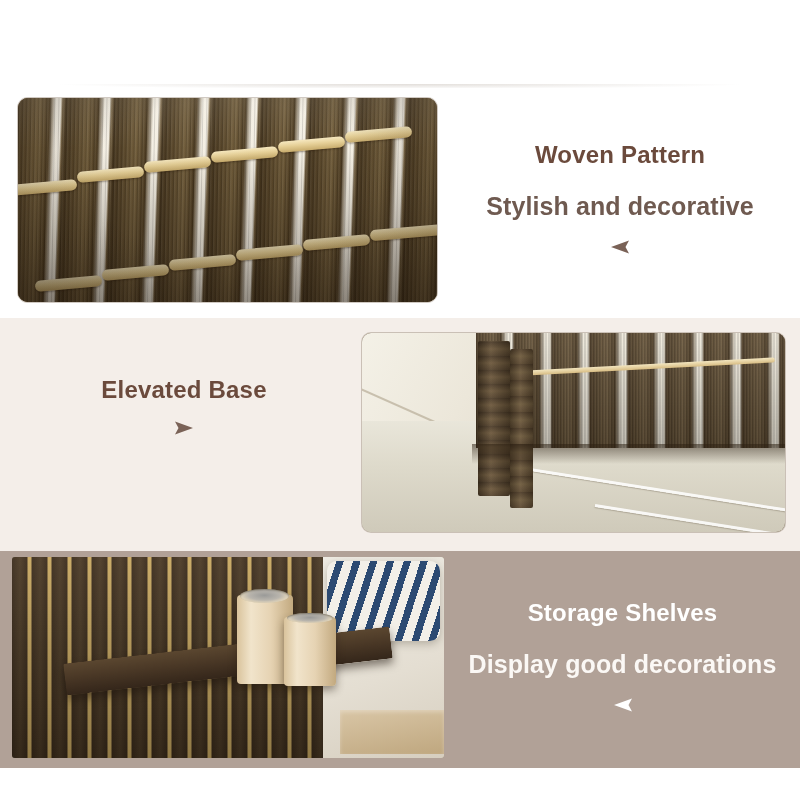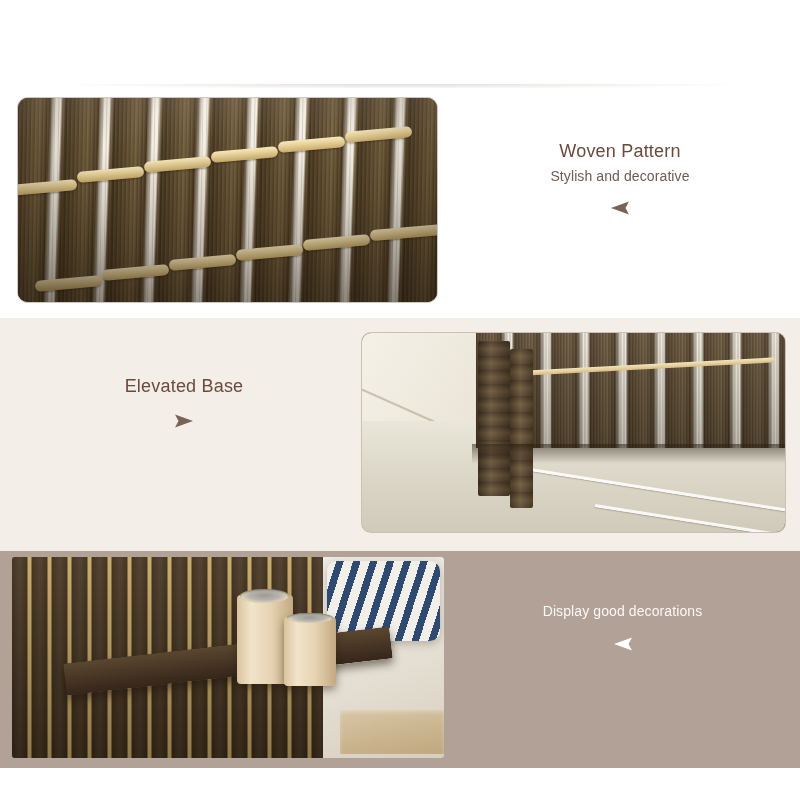--- a/index.html
+++ b/index.html
@@ -251,32 +251,32 @@
   
   .textblock {
     position: absolute;
     text-align: center;
   }
   .tb-1 { left: 450px; top: 140px; width: 340px; }
   .tb-2 { left: 19px;  top: 375px; width: 330px; }
   .tb-3 { left: 455px; top: 598px; width: 335px; }
 
   .feature-title {
-    font-size: 18px;
-    font-weight: normal;
+    font-size: 24px;
+    font-weight: bold;
     color: #6b4a3c;
     line-height: 1.25;
     letter-spacing: 0.2px;
   }
   .feature-sub {
-    font-size: 14px;
-    font-weight: normal;
+    font-size: 25px;
+    font-weight: bold;
     color: #6f5a50;
     line-height: 1.35;
-    margin-top: 4px;
+    margin-top: 20px;
     letter-spacing: 0.1px;
   }
   .arrow-wrap {
     margin-top: 14px;
     height: 18px;
     display: flex;
     align-items: center;
     justify-content: center;
   }
   .arrow { display: block; }
@@ -372,20 +372,21 @@
       <div class="ph3-pillow"></div>
       <div class="ph3-box"></div>
       <div class="ph3-weave"></div>
       <div class="ph3-shelf"></div>
       <div class="ph3-candle ph3-c1"></div>
       <div class="ph3-candle ph3-c2"></div>
     </div>
   </div>
 
   <div class="textblock tb-3">
+    <div class="feature-title">Storage Shelves</div>
     <div class="feature-sub">Display good decorations</div>
     <div class="arrow-wrap">
       <svg class="arrow" width="22" height="16" viewBox="0 0 22 16" aria-hidden="true">
         <path d="M2 8 L20 1.5 L16.5 8 L20 14.5 Z" fill="#ffffff"></path>
       </svg>
     </div>
   </div>
 
   <div class="band-foot"></div>
 

